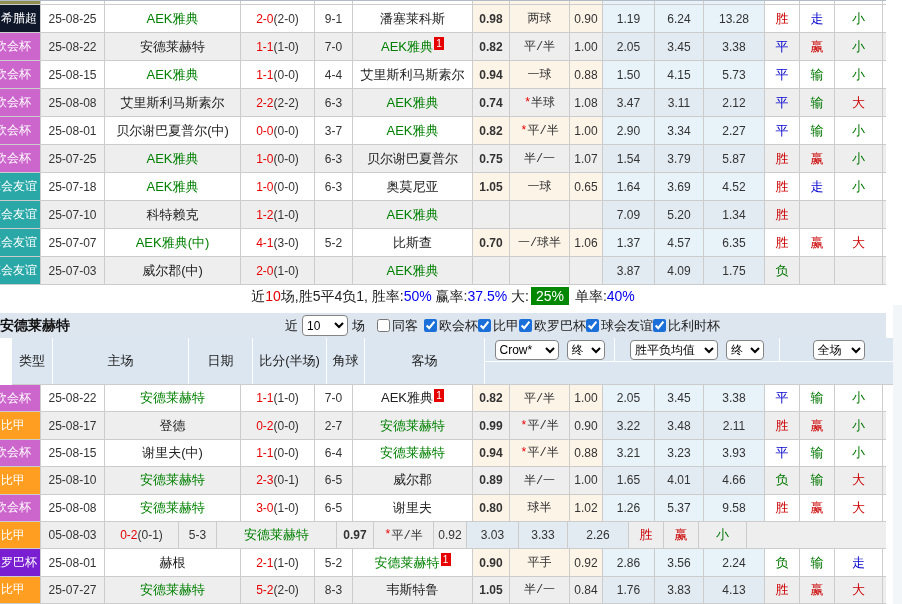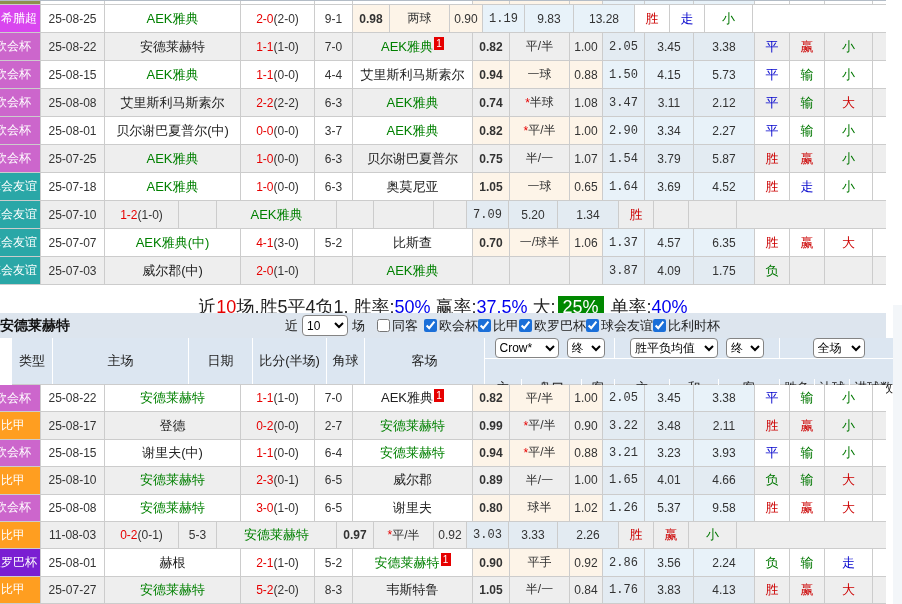--- a/index.html
+++ b/index.html
@@ -18,23 +18,23 @@
   .cell { display:flex; align-items:center; justify-content:center; height:100%;
           border-right:1px solid #ccc; overflow:hidden; white-space:nowrap;
           font-size:12px; color:#333; }
   .c0 { width:41px; justify-content:flex-start; padding:0; }
   .c1 { width:64px; }
   .c2 { width:136px; font-size:13px; color:#222; }
   .c3 { width:74px;text-align:center; }
   .c4 { width:38px; }
   .c5 { width:120px; font-size:13px; color:#222; }
   .c6 { width:37px;font-weight:bold; }
-  .c7 { width:60px; }
+  .c7 { width:60px;font-family:Liberation Mono, monospace; }
   .c8 { width:33px; }
-  .c9 { width:42px;font-family:Liberation Mono, monospace; }
+  .c9 { width:52px; }
   .c10{ width:49px; }
   .c11{ width:61px; }
   .c12{ width:35px; font-size:13px; }
   .c13{ width:35px; font-size:13px; }
   .c14{ width:48px; font-size:13px; }
   .badge-text { display:inline-block; width:55px; margin-left:-14px; text-align:center;
                 color:#fff; font-size:12px; white-space:nowrap; }
   .row-odd .ah { background:#fdf4e8; }
   .eu { background:#e8f2f9; }
   .row-even .eu { background:#e3ebf2; }
@@ -44,21 +44,21 @@
   .mark { display:inline-block; background:#e60000; color:#fff; width:10px; height:13px;
           line-height:13px; font-size:10px; text-align:center; margin-left:1px;
           position:relative; top:-3px; }
   .star { color:#e60000; }
   .c-red { color:#cc0000; }
   .c-blue { color:#0000cc; }
   .c-green { color:#007700; }
 
   
   #summary { position:absolute; top:285px; left:0; width:886px; height:23px;
-             text-align:center; font-size:18px; color:#222; line-height:22px;margin-top:11px; }
+             text-align:center; font-size:14px; color:#222; line-height:22px; }
   #summary .seg-red { color:#e60000; }
   #summary .seg-blue { color:#0000ee; }
   #summary .seg-chip { background:#008800; color:#fff; padding:1px 5px; margin:0 2px; }
 
   
   #band { position:absolute; top:313px; left:0; width:886px; height:25px;
           background:#dde5ee; display:flex; align-items:center; }
   .band-title { font-weight:bold; font-size:14px; color:#111; }
   #controls { position:absolute; left:281px; top:0; height:100%;
               display:flex; align-items:center; font-size:13px; color:#222; }
@@ -69,21 +69,21 @@
   #filters label { display:inline-flex; align-items:center; font-size:13px; color:#222; }
   #filters label.first { margin-right:6px; }
   #filters input { width:13px; height:13px; accent-color:#1b6fd8; margin-right:2px; }
 
   
   #t2h { position:absolute; top:338px; left:12px; width:886px; height:47px;
          background:#dce6f1; display:flex; border-bottom:1px solid #ccc; }
   .hcell { display:flex; align-items:center; justify-content:center; height:100%;
            border-right:1px solid #fff; font-size:13px; color:#222; }
   .h0{width:41px}.h1{width:64px}.h2{width:136px}.h3{width:74px}.h4{width:38px}.h5{width:120px}
-  .hright { display:flex; flex-direction:column; width:413px; height:100%;gap:20px; }
+  .hright { display:flex; flex-direction:row; width:413px; height:100%;gap:20px; }
   .hrow-top { display:flex; height:24px; border-bottom:1px solid #fff; }
   .hgroup { display:flex; align-items:center; justify-content:center; gap:8px;
             border-right:1px solid #fff; height:100%; }
   .g1{width:130px}.g2{width:165px}.g3{width:118px}
   .hrow-bot { display:flex; height:22px; }
   .scell { display:flex; align-items:center; justify-content:center; height:100%;
            border-right:1px solid #fff; font-size:13px; color:#222; }
   .s0{width:37px}.s1{width:60px}.s2{width:33px}.s3{width:55px}.s4{width:49px}
   .s5{width:61px}.s6{width:35px}.s7{width:35px}.s8{width:48px}
   .sel { height:20px; font-size:12px; border:1px solid #848484; border-radius:4px;
@@ -111,37 +111,40 @@
         <div class="cell c7 ah"></div>
         <div class="cell c8 ah"></div>
         <div class="cell c9 eu"></div>
         <div class="cell c10 eu"></div>
         <div class="cell c11 eu"></div>
         <div class="cell c12"></div>
         <div class="cell c13"></div>
         <div class="cell c14"></div>
       </div>
       <div class="tr row-odd">
-        <div class="cell c0" style="background: #d946ef; padding-left: 12px;">
+        <div class="cell c0" style="background: #0f172a; padding-left: 12px;">
           <span class="badge-text">希腊超</span>
         </div>
         <div class="cell c1">25-08-25</div>
         <div class="cell c2">
           <span class="team hl">AEK雅典</span>
         </div>
         <div class="cell c3">
           <span class="sc-ft">2-0</span>
           <span class="sc-ht">(2-0)</span>
         </div>
         <div class="cell c4">9-1</div>
+        <div class="cell c5">
+          <span class="team">潘塞莱科斯</span>
+        </div>
         <div class="cell c6 ah">0.98</div>
         <div class="cell c7 ah ah-line">两球</div>
         <div class="cell c8 ah">0.90</div>
         <div class="cell c9 eu">1.19</div>
-        <div class="cell c10 eu">9.83</div>
+        <div class="cell c10 eu">6.24</div>
         <div class="cell c11 eu">13.28</div>
         <div class="cell c12 c-red">胜</div>
         <div class="cell c13 c-blue">走</div>
         <div class="cell c14 c-green">小</div>
       </div>
       <div class="tr row-even">
         <div class="cell c0" style="background: rgb(204, 102, 204);">
           <span class="badge-text">欧会杯</span>
         </div>
         <div class="cell c1">25-08-22</div>
@@ -295,20 +298,23 @@
         <div class="cell c11 eu">4.52</div>
         <div class="cell c12 c-red">胜</div>
         <div class="cell c13 c-blue">走</div>
         <div class="cell c14 c-green">小</div>
       </div>
       <div class="tr row-even">
         <div class="cell c0" style="background: rgb(42, 167, 167);">
           <span class="badge-text">球会友谊</span>
         </div>
         <div class="cell c1">25-07-10</div>
+        <div class="cell c2">
+          <span class="team">科特赖克</span>
+        </div>
         <div class="cell c3">
           <span class="sc-ft">1-2</span>
           <span class="sc-ht">(1-0)</span>
         </div>
         <div class="cell c4"></div>
         <div class="cell c5">
           <span class="team hl">AEK雅典</span>
         </div>
         <div class="cell c6 ah"></div>
         <div class="cell c7 ah ah-line"></div>
@@ -575,21 +581,21 @@
         <div class="cell c10 eu">5.37</div>
         <div class="cell c11 eu">9.58</div>
         <div class="cell c12 c-red">胜</div>
         <div class="cell c13 c-red">赢</div>
         <div class="cell c14 c-red">大</div>
       </div>
       <div class="tr row-even">
         <div class="cell c0" style="background: rgb(255, 158, 32);">
           <span class="badge-text">比甲</span>
         </div>
-        <div class="cell c1">11-08-03</div>
+        <div class="cell c1">05-08-03</div>
         <div class="cell c3">
           <span class="sc-ft">0-2</span>
           <span class="sc-ht">(0-1)</span>
         </div>
         <div class="cell c4">5-3</div>
         <div class="cell c5">
           <span class="team hl">安德莱赫特</span>
         </div>
         <div class="cell c6 ah">0.97</div>
         <div class="cell c7 ah ah-line"><span class="star">*</span>平/半</div>

